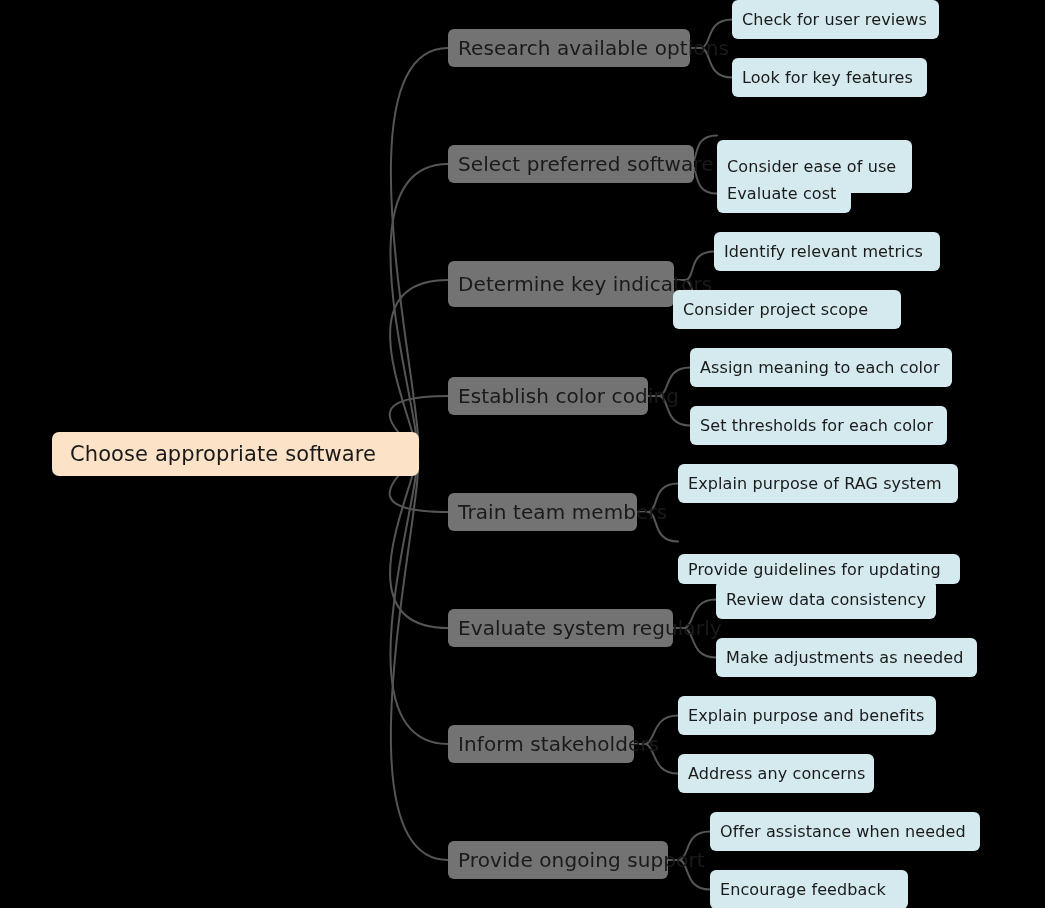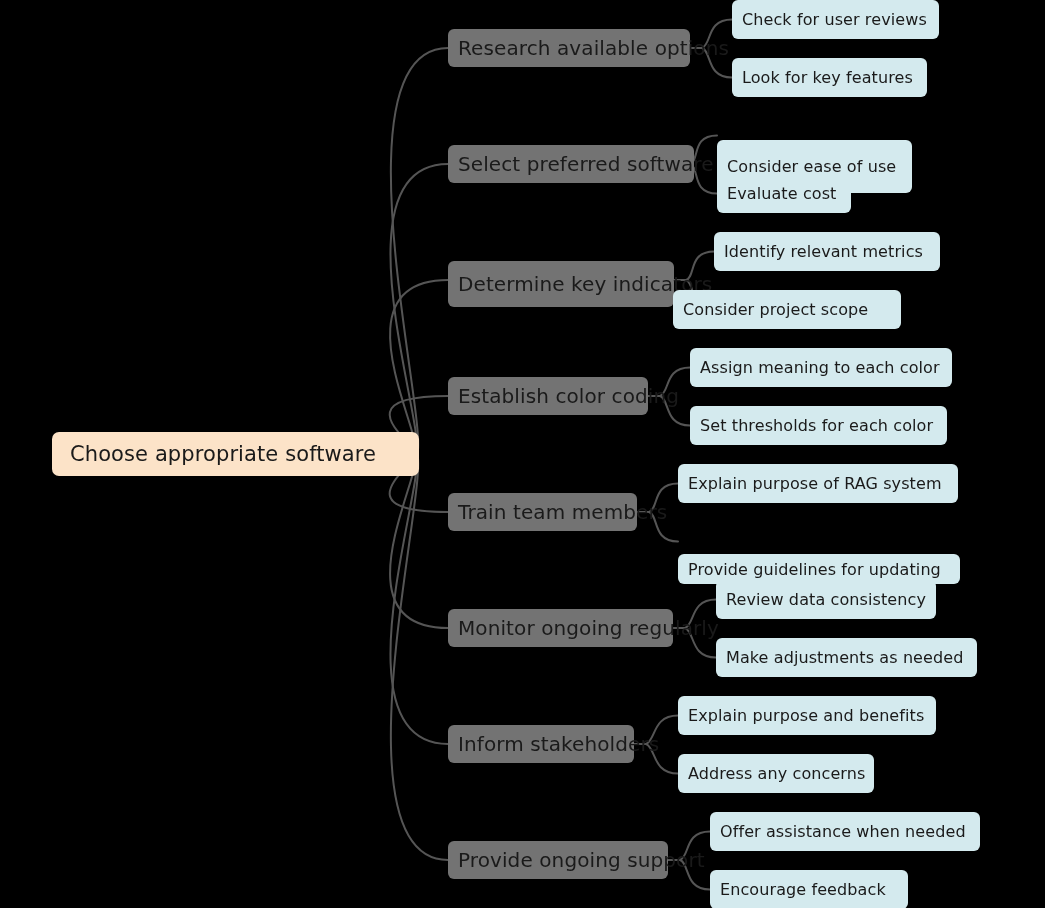--- a/index.html
+++ b/index.html
@@ -132,21 +132,21 @@
       <div class="node node-l2" style="left: 448px; top: 493px; width: 189px; height: 38px;">
         <span>Train team members</span>
       </div>
       <div class="node node-l3" style="left: 678px; top: 464px; width: 280px; height: 39px;">
         <span>Explain purpose of RAG system</span>
       </div>
       <div class="node node-l3" style="left: 678px; top: 522px; width: 282px; height: 30px; margin-top: 32px;">
         <span>Provide guidelines for updating</span>
       </div>
       <div class="node node-l2" style="left: 448px; top: 609px; width: 225px; height: 38px;">
-        <span>Monitor ongoing regularly</span>
+        <span>Evaluate system regularly</span>
       </div>
       <div class="node node-l3" style="left: 716px; top: 580px; width: 220px; height: 39px;">
         <span>Review data consistency</span>
       </div>
       <div class="node node-l3" style="left: 716px; top: 638px; width: 261px; height: 39px;">
         <span>Make adjustments as needed</span>
       </div>
       <div class="node node-l2" style="left: 448px; top: 725px; width: 186px; height: 38px;">
         <span>Inform stakeholders</span>
       </div>

